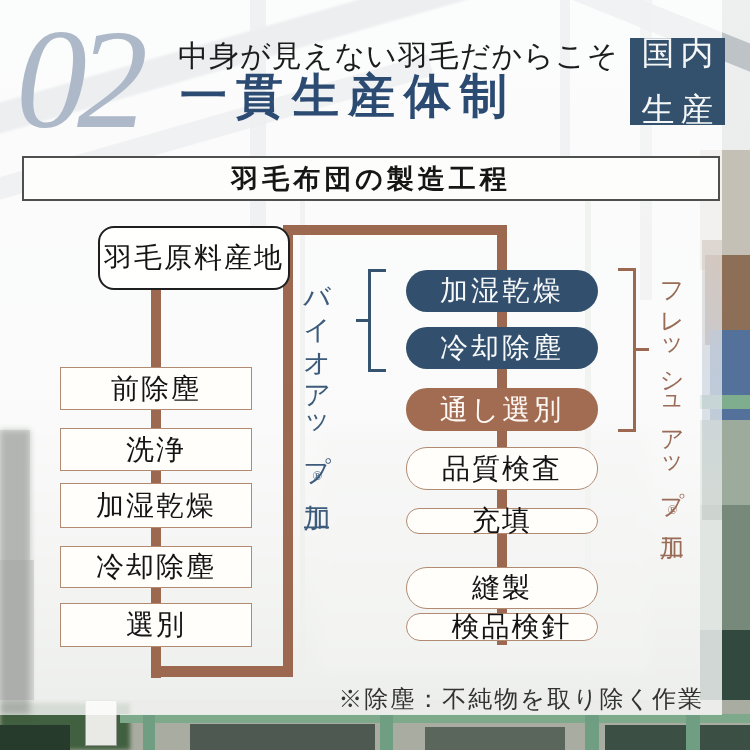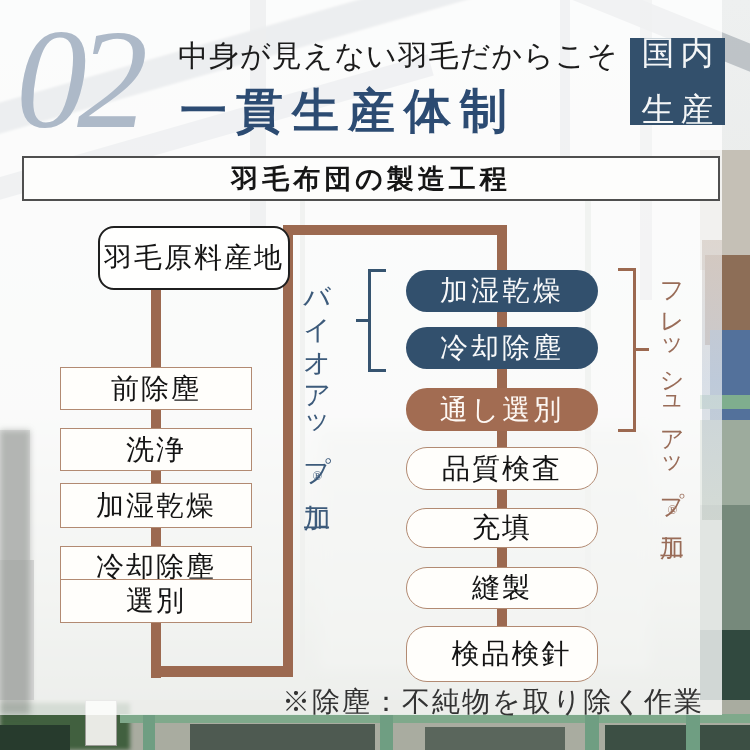--- a/index.html
+++ b/index.html
@@ -22,21 +22,21 @@
   .num02{
     z-index:3;left:16px;top:8px;
     font-size:142px;line-height:1;font-style:italic;letter-spacing:-10px;
     color:var(--number,#adb9c8);
   }
   .subtitle{
     z-index:3;left:178px;top:36px;font-size:30px;letter-spacing:1px;
     color:var(--text-dark,#1c1c1c);
   }
   .main-title{
-    z-index:3;left:180px;top:80px;font-size:47px;font-weight:600;
+    z-index:3;left:180px;top:65px;font-size:47px;font-weight:600;
     letter-spacing:9px;color:var(--title-navy,#2c4b72);
   }
   .badge{
     z-index:3;left:630px;top:38px;width:95px;height:87px;
     background:var(--badge-bg,#33506c);
     display:flex;flex-direction:column;align-items:center;justify-content:center;
     row-gap:16px;
   }
   .badge span{
     color:#f4f6f7;font-size:33px;line-height:41px;letter-spacing:6px;padding-left:6px;
@@ -80,21 +80,21 @@
   
   .v-label{
     z-index:3;writing-mode:vertical-rl;text-orientation:upright;
     display:flex;align-items:center;
   }
   .v-label.bio{left:299px;top:266px;width:36px;font-size:27px;letter-spacing:3px;color:var(--label-navy,#3d5b7b);}
   .v-label.fresh{left:654px;top:266px;width:36px;font-size:24px;letter-spacing:2px;color:var(--label-brown,#996c58);}
   .v-label .reg{font-size:13px;letter-spacing:0;}
   
   .note{
-    z-index:3;right:46px;top:683px;font-size:28px;letter-spacing:2px;color:#333333;
+    z-index:3;right:46px;top:683px;font-size:24px;letter-spacing:2px;color:#333333;
   }
 </style>
 </head>
 <body>
 
 <div class="canvas">
 
   <div class="photo">
     <div style="inset:0;background:linear-gradient(180deg,#eef0f0 0%,#e7e9e7 55%,#c6ccc2 80%,#a2ab9e 100%);"></div>
     <div style="left:-60px;top:40px;width:560px;height:30px;background:#9aa4ad;transform:rotate(-16deg);opacity:.8;filter:blur(1px);"></div>
@@ -161,43 +161,43 @@
   </div>
   <div class="abs box" style="top:428px;height:43px;">
     <span>洗浄</span>
   </div>
   <div class="abs box" style="top:483px;height:45px;">
     <span>加湿乾燥</span>
   </div>
   <div class="abs box" style="top:546px;height:42px;">
     <span>冷却除塵</span>
   </div>
-  <div class="abs box" style="top:579px;height:44px;">
+  <div class="abs box" style="top:603px;height:44px;">
     <span>選別</span>
   </div>
 
   <div class="abs box rbox navy" style="top:270px;height:42px;">
     <span>加湿乾燥</span>
   </div>
   <div class="abs box rbox navy" style="top:327px;height:42px;">
     <span>冷却除塵</span>
   </div>
   <div class="abs box rbox brown" style="top:388px;height:43px;">
     <span>通し選別</span>
   </div>
   <div class="abs box rbox" style="top:447px;height:43px;">
     <span>品質検査</span>
   </div>
-  <div class="abs box rbox" style="top:508px;height:40px;">
+  <div class="abs box rbox" style="top:508px;height:26px;">
     <span>充填</span>
   </div>
   <div class="abs box rbox" style="top:567px;height:42px;">
     <span>縫製</span>
   </div>
-  <div class="abs box rbox" style="top:626px;height:56px;padding-left:19px;">
+  <div class="abs box rbox" style="top:613px;height:28px;padding-left:19px;">
     <span>検品検針</span>
   </div>
 
   <div class="abs bracket-left"></div>
   <div class="abs bracket-left-tick"></div>
   <div class="abs bracket-right"></div>
   <div class="abs bracket-right-tick"></div>
 
   <div class="abs v-label bio">
     <span>バイオアップ</span>

